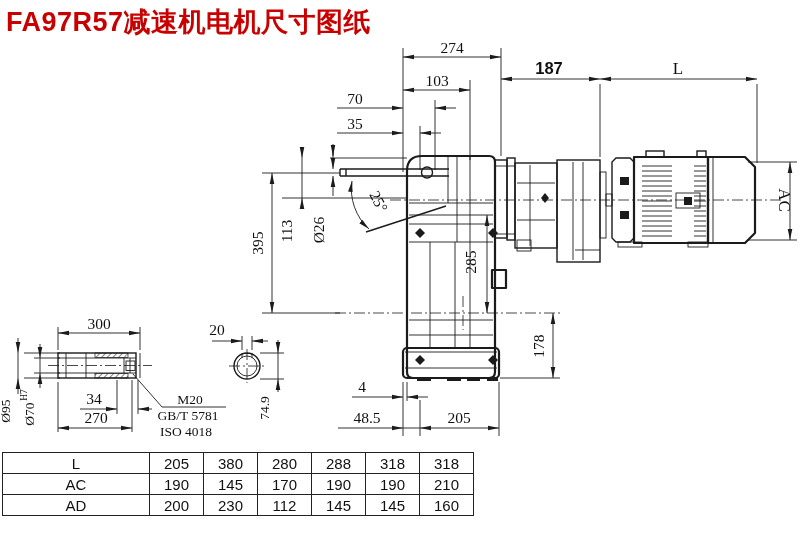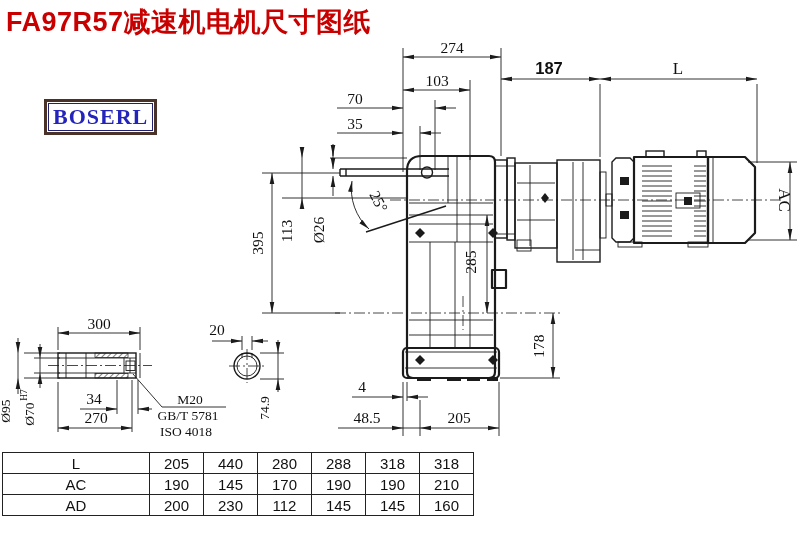--- a/index.html
+++ b/index.html
@@ -29,25 +29,20 @@
   #dimtable td.hc{height:38px;line-height:18px;}
   #dimtable .mono{font-family:"Liberation Mono","DejaVu Sans Mono",monospace;letter-spacing:1px;font-size:14px;}
 </style>
 </head>
 <body>
 
 <div id="page">
 
   <div id="title">FA97R57减速机电机尺寸图纸</div>
 
-  <div id="logo">
-    <div class="inner">
-      <div class="txt">BOSERL</div>
-    </div>
-  </div>
 
   <svg width="800" height="452" viewBox="0 0 800 452">
     <defs>
       <marker id="ae" markerWidth="12" markerHeight="6" refX="11" refY="3" orient="auto" markerUnits="userSpaceOnUse">
         <path d="M0,0.7 L11,3 L0,5.3 Z" fill="#1b1b1b"></path>
       </marker>
       <marker id="as" markerWidth="12" markerHeight="6" refX="1" refY="3" orient="auto" markerUnits="userSpaceOnUse">
         <path d="M12,0.7 L1,3 L12,5.3 Z" fill="#1b1b1b"></path>
       </marker>
       <pattern id="hatch" width="4" height="4" patternUnits="userSpaceOnUse" patternTransform="rotate(45)">
@@ -231,21 +226,21 @@
         <col style="width:54px">
       <col style="width:54px">
         <col style="width:54px">
         <col style="width:54px">
         <col style="width:54px">
     </colgroup>
     <tbody>
     <tr>
       <td>L</td>
       <td>205</td>
-      <td>440</td>
+      <td>380</td>
       <td>280</td>
       <td>288</td>
       <td>318</td>
       <td>318</td>
     </tr>
     <tr>
       <td>AC</td>
       <td>190</td>
       <td>145</td>
       <td>170</td>

